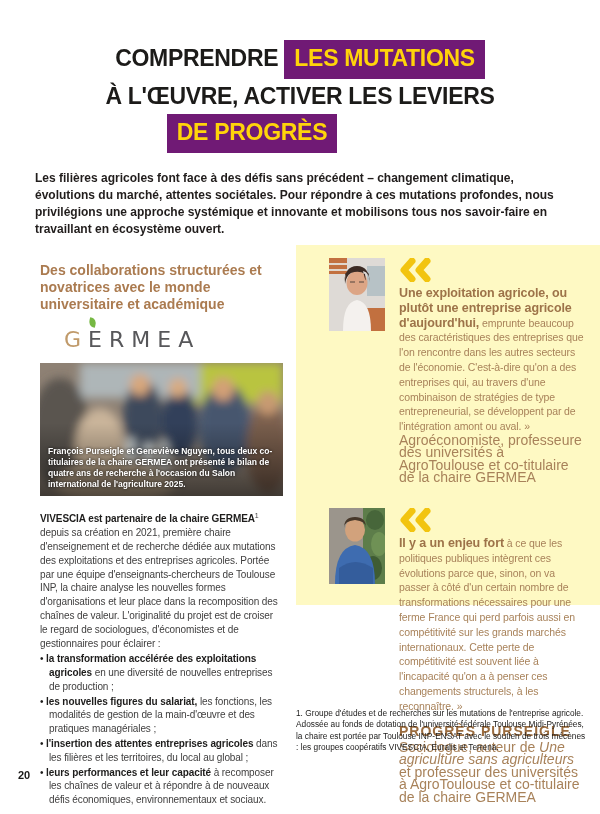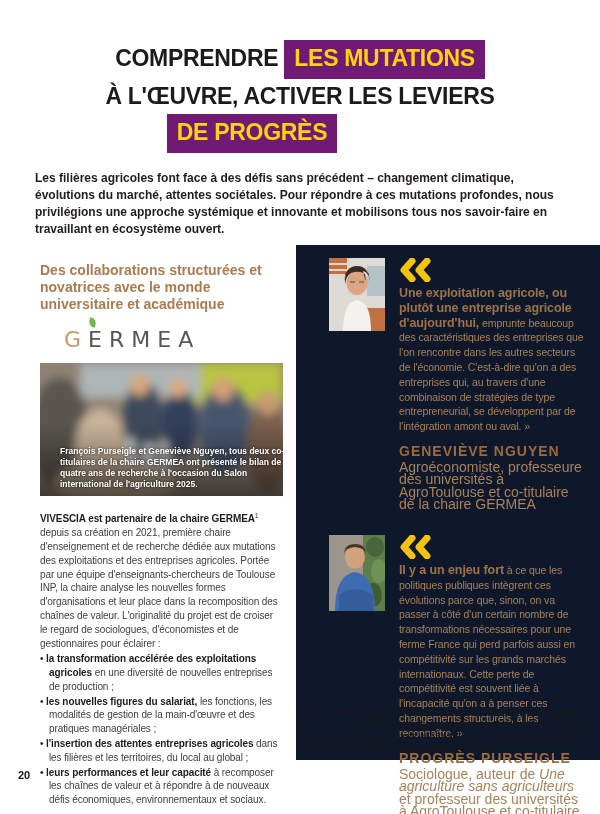--- a/index.html
+++ b/index.html
@@ -20,34 +20,34 @@
   .left-col{position:absolute;left:40px;top:262px;width:243px;}
   .left-heading{color:#ab7b50;font-weight:700;font-size:14px;line-height:17px;margin:0;}
   .germea-logo{margin:14px 0 0 24px;font-size:22px;letter-spacing:7px;color:#57575a;
                font-weight:400;position:relative;font-family:"DejaVu Sans", sans-serif;}
   .germea-logo .g{color:#c09a6a;}
   .e-wrap{position:relative;display:inline-block;}
   .leaf{position:absolute;left:1px;top:-9px;width:7px;height:9px;background:#76b843;
         border-radius:0 70% 0 70%;transform:rotate(14deg);}
   .photo{position:relative;margin-top:11px;width:243px;height:133px;overflow:hidden;}
   .photo svg{display:block;}
-  .photo-caption{position:absolute;left:20px;bottom:6px;width:228px;color:#ffffff;
+  .photo-caption{position:absolute;left:8px;bottom:6px;width:228px;color:#ffffff;
                  font-weight:700;font-size:8.5px;line-height:11px;
                  text-shadow:0 0 3px rgba(0,0,0,.8);}
   .body-copy{margin-top:13px;font-size:10px;line-height:13.8px;color:#3f3e3e;letter-spacing:-0.1px;}
   .body-copy p{margin:0;}
   .body-copy sup{font-size:7px;}
   .body-copy b{color:#1e1d1c;}
   .body-list{margin:2px 0 0;padding:0;list-style:none;}
   .body-list li{padding-left:9px;text-indent:-9px;margin-top:1px;}
   .body-list li::before{content:"• ";color:#1e1d1c;}
 
   
-  .quote-panel{position:absolute;left:296px;top:245px;width:304px;height:515px;
-               background:#0f172a;box-sizing:border-box;padding:13px 14px 0 33px;}
+  .quote-panel{position:absolute;left:296px;top:245px;width:304px;height:360px;
+               background:#fef9c3;box-sizing:border-box;padding:13px 14px 0 33px;}
   .testimonial{display:grid;grid-template-columns:56px 1fr;column-gap:14px;}
   .testimonial + .testimonial{margin-top:24px;}
   .portrait{width:56px;overflow:hidden;}
   .portrait svg{display:block;}
   .quote-icon{height:24px;margin-bottom:4px;}
   .quote-text{color:#a8825a;font-size:10.5px;line-height:14.8px;letter-spacing:-0.1px;margin:0;}
   .quote-lead{font-size:12.5px;font-weight:700;color:#9d7349;}
   .t-name{margin:9px 0 2px;color:#9a6b3e;font-weight:800;font-size:14px;letter-spacing:1px;}
   .t-role{margin:0;color:#a8825a;font-size:14px;line-height:12.5px;}
   .t-role i{font-style:italic;}
@@ -144,21 +144,20 @@
         </svg>
       </div>
       <div>
         <div class="quote-icon">
           <svg width="34" height="24" viewBox="0 0 34 24">
             <path d="M13 3 L5 12 L13 21" fill="none" stroke="#f2c410" stroke-width="7" stroke-linecap="round" stroke-linejoin="round"></path>
             <path d="M28 3 L20 12 L28 21" fill="none" stroke="#f2c410" stroke-width="7" stroke-linecap="round" stroke-linejoin="round"></path>
           </svg>
         </div>
         <p class="quote-text"><span class="quote-lead">Une exploitation agricole, ou plutôt une entreprise agricole d'aujourd'hui,</span><span> emprunte beaucoup des caractéristiques des entreprises que l'on rencontre dans les autres secteurs de l'économie. C'est-à-dire qu'on a des entreprises qui, au travers d'une combinaison de stratégies de type entrepreneurial, se développent par de l'intégration amont ou aval. »</span></p>
-        <p class="t-name">GENEVIÈVE NGUYEN</p>
         <p class="t-role">Agroéconomiste, professeure des universités à AgroToulouse et co-titulaire de la chaire GERMEA</p>
       </div>
     </div>
 
     <div class="testimonial">
       <div class="portrait">
         <svg width="56" height="76" viewBox="0 0 56 76">
           <rect width="56" height="76" fill="#9b958c"></rect>
           <rect x="34" y="0" width="22" height="76" fill="#5d7d4a"></rect>
           <ellipse cx="46" cy="12" rx="9" ry="10" fill="#47663a"></ellipse>

